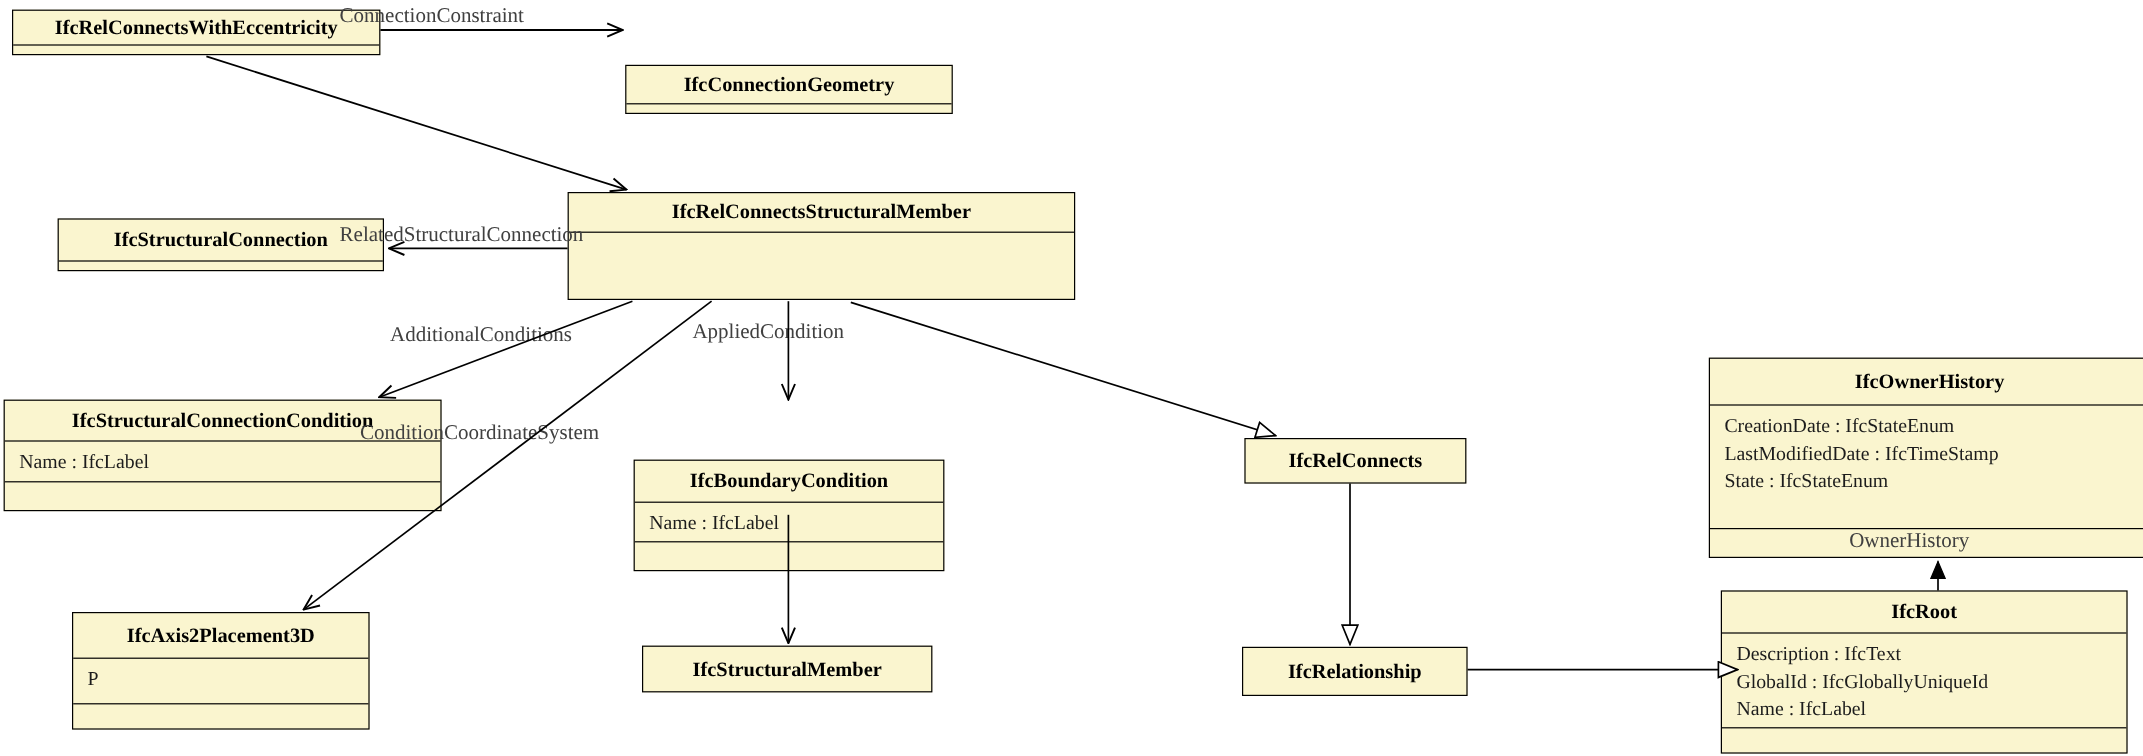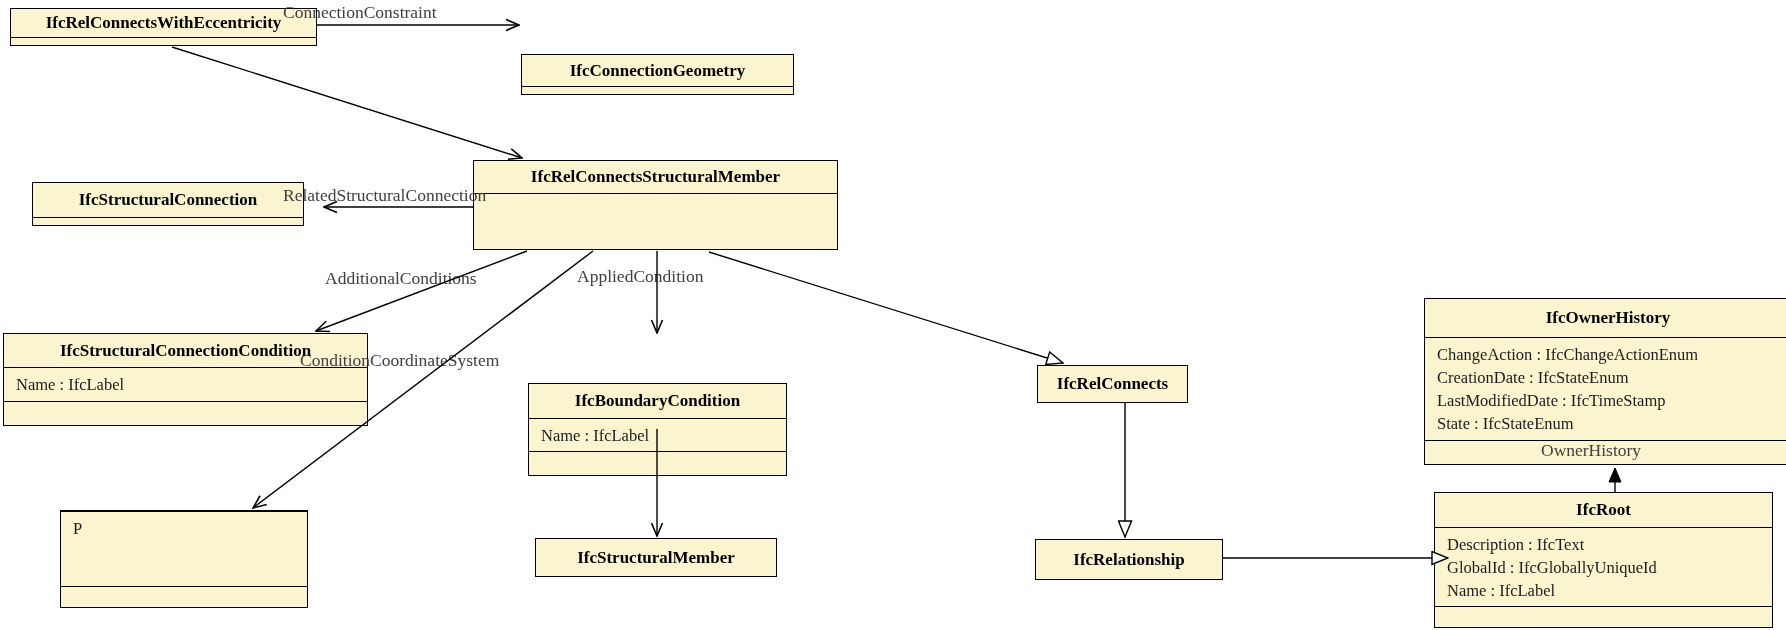--- a/index.html
+++ b/index.html
@@ -70,62 +70,62 @@
   <div class="uml-box" id="box-eccentricity" style="left:10px;top:8px;width:307px;height:38px;">
     <div class="uml-title grow">IfcRelConnectsWithEccentricity</div>
     <div class="uml-empty" style="height:7px;"></div>
   </div>
 
   <div class="uml-box" id="box-geometry" style="left:521px;top:6px;width:273px;height:41px;margin-top:48px;">
     <div class="uml-title grow">IfcConnectionGeometry</div>
     <div class="uml-empty" style="height:7px;"></div>
   </div>
 
-  <div class="uml-box" id="box-member" style="left:473px;top:160px;width:365px;height:90px;">
+  <div class="uml-box" id="box-member" style="left:473px;top:160px;width:423px;height:90px;">
     <div class="uml-title" style="height:28px;">IfcRelConnectsStructuralMember</div>
     <div class="uml-empty" style="height:17px;"></div>
   </div>
 
-  <div class="uml-box" id="box-structural-connection" style="left:32px;top:182px;width:272px;height:44px;">
+  <div class="uml-box" id="box-structural-connection" style="left:48px;top:182px;width:272px;height:44px;">
     <div class="uml-title grow">IfcStructuralConnection</div>
     <div class="uml-empty" style="height:7px;"></div>
   </div>
 
   <div class="uml-box" id="box-condition" style="left:3px;top:333px;width:365px;height:93px;">
     <div class="uml-title" style="height:29px;">IfcStructuralConnectionCondition</div>
     <div class="uml-attrs">
       <div class="uml-attr">Name : IfcLabel</div>
     </div>
     <div class="uml-empty" style="height:23px;"></div>
   </div>
 
   <div class="uml-box" id="box-boundary" style="left:528px;top:335px;width:259px;height:93px;margin-top:48px;">
     <div class="uml-title" style="height:30px;">IfcBoundaryCondition</div>
     <div class="uml-attrs">
       <div class="uml-attr">Name : IfcLabel</div>
     </div>
     <div class="uml-empty" style="height:23px;"></div>
   </div>
 
-  <div class="uml-box" id="box-relconnects" style="left:1037px;top:365px;width:151px;height:38px;">
+  <div class="uml-box" id="box-relconnects" style="left:1037px;top:365px;width:185px;height:38px;">
     <div class="uml-title grow">IfcRelConnects</div>
   </div>
 
   <div class="uml-box" id="box-ownerhistory" style="left:1424px;top:298px;width:368px;height:167px;">
     <div class="uml-title" style="height:34px;">IfcOwnerHistory</div>
     <div class="uml-attrs">
-      <div class="uml-attr">ChangeAction : IfcChangeActionEnum</div>
       <div class="uml-attr">CreationDate : IfcStateEnum</div>
       <div class="uml-attr">LastModifiedDate : IfcTimeStamp</div>
       <div class="uml-attr">State : IfcStateEnum</div>
     </div>
     <div class="uml-empty" style="height:23px;"></div>
   </div>
 
   <div class="uml-box" id="box-axis" style="left:60px;top:510px;width:248px;height:98px;">
+    <div class="uml-title" style="height:33px;">IfcAxis2Placement3D</div>
     <div class="uml-attrs">
       <div class="uml-attr">P</div>
     </div>
     <div class="uml-empty" style="height:20px;"></div>
   </div>
 
   <div class="uml-box" id="box-structural-member" style="left:535px;top:538px;width:242px;height:39px;">
     <div class="uml-title grow">IfcStructuralMember</div>
   </div>
 

